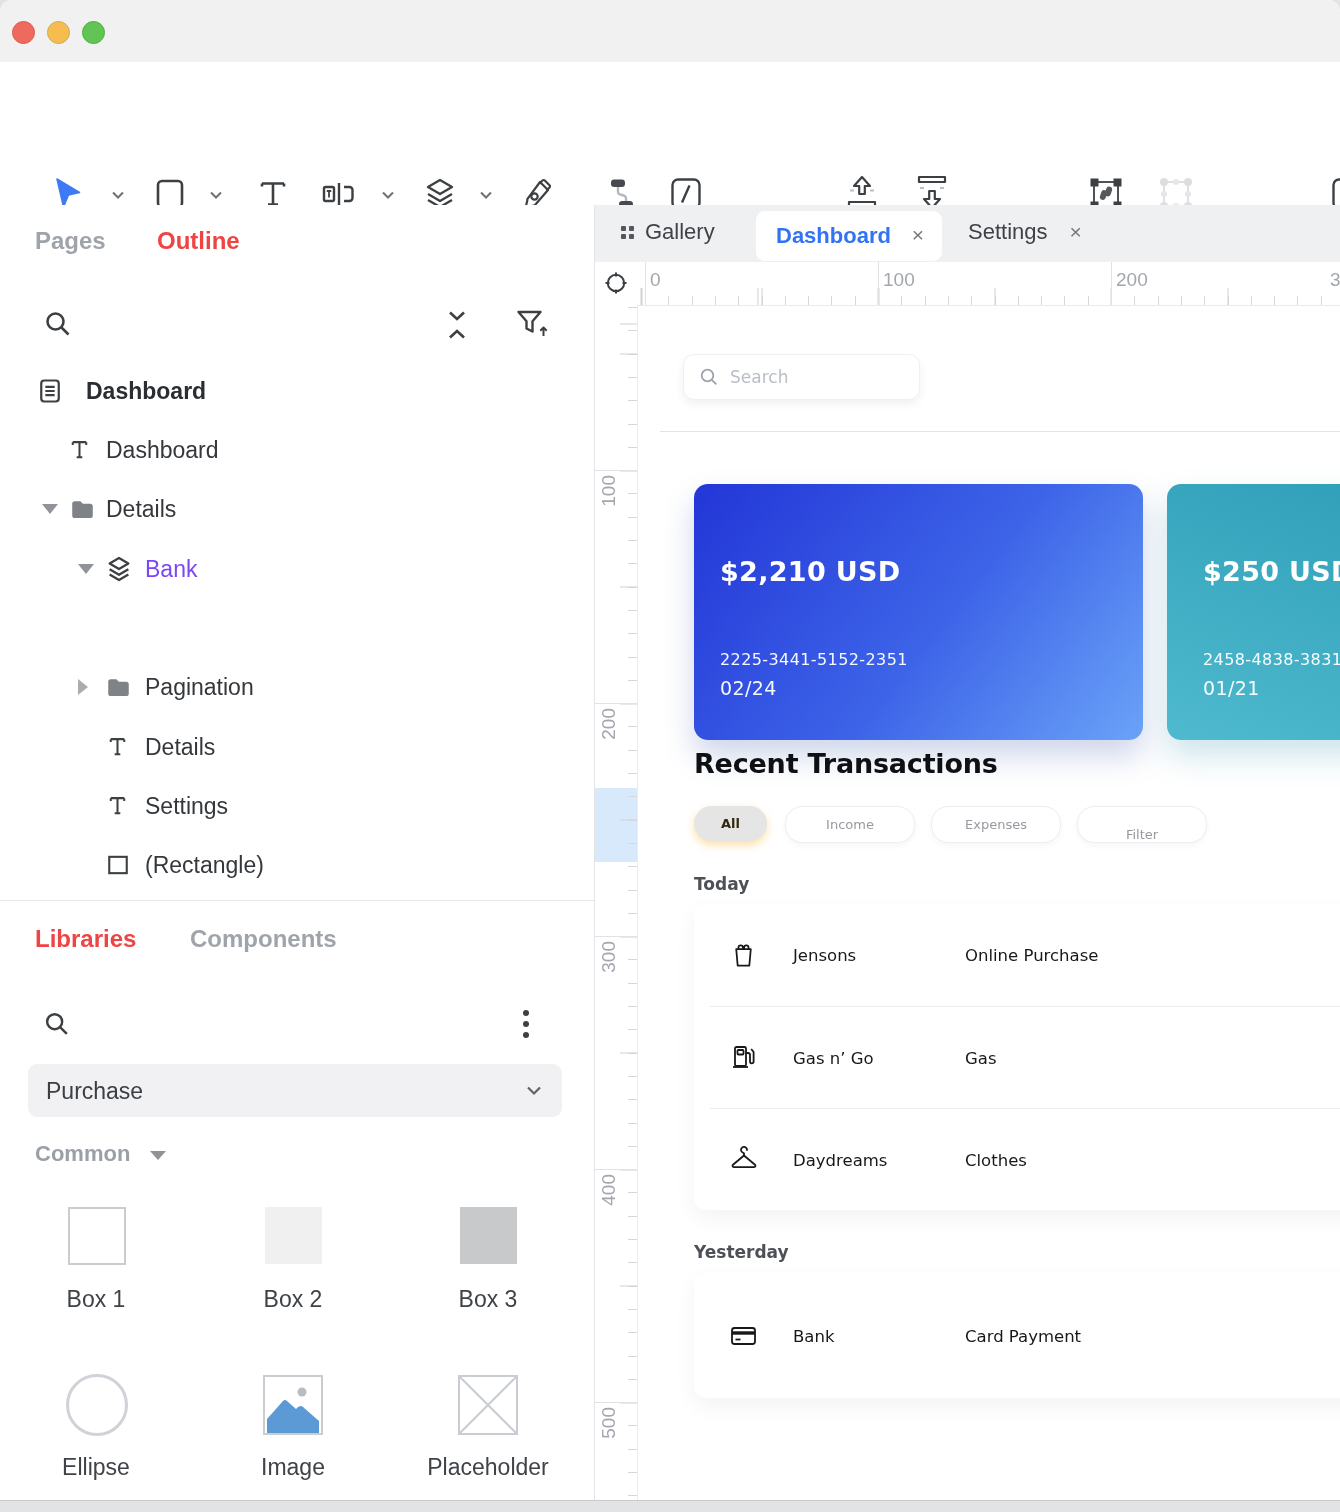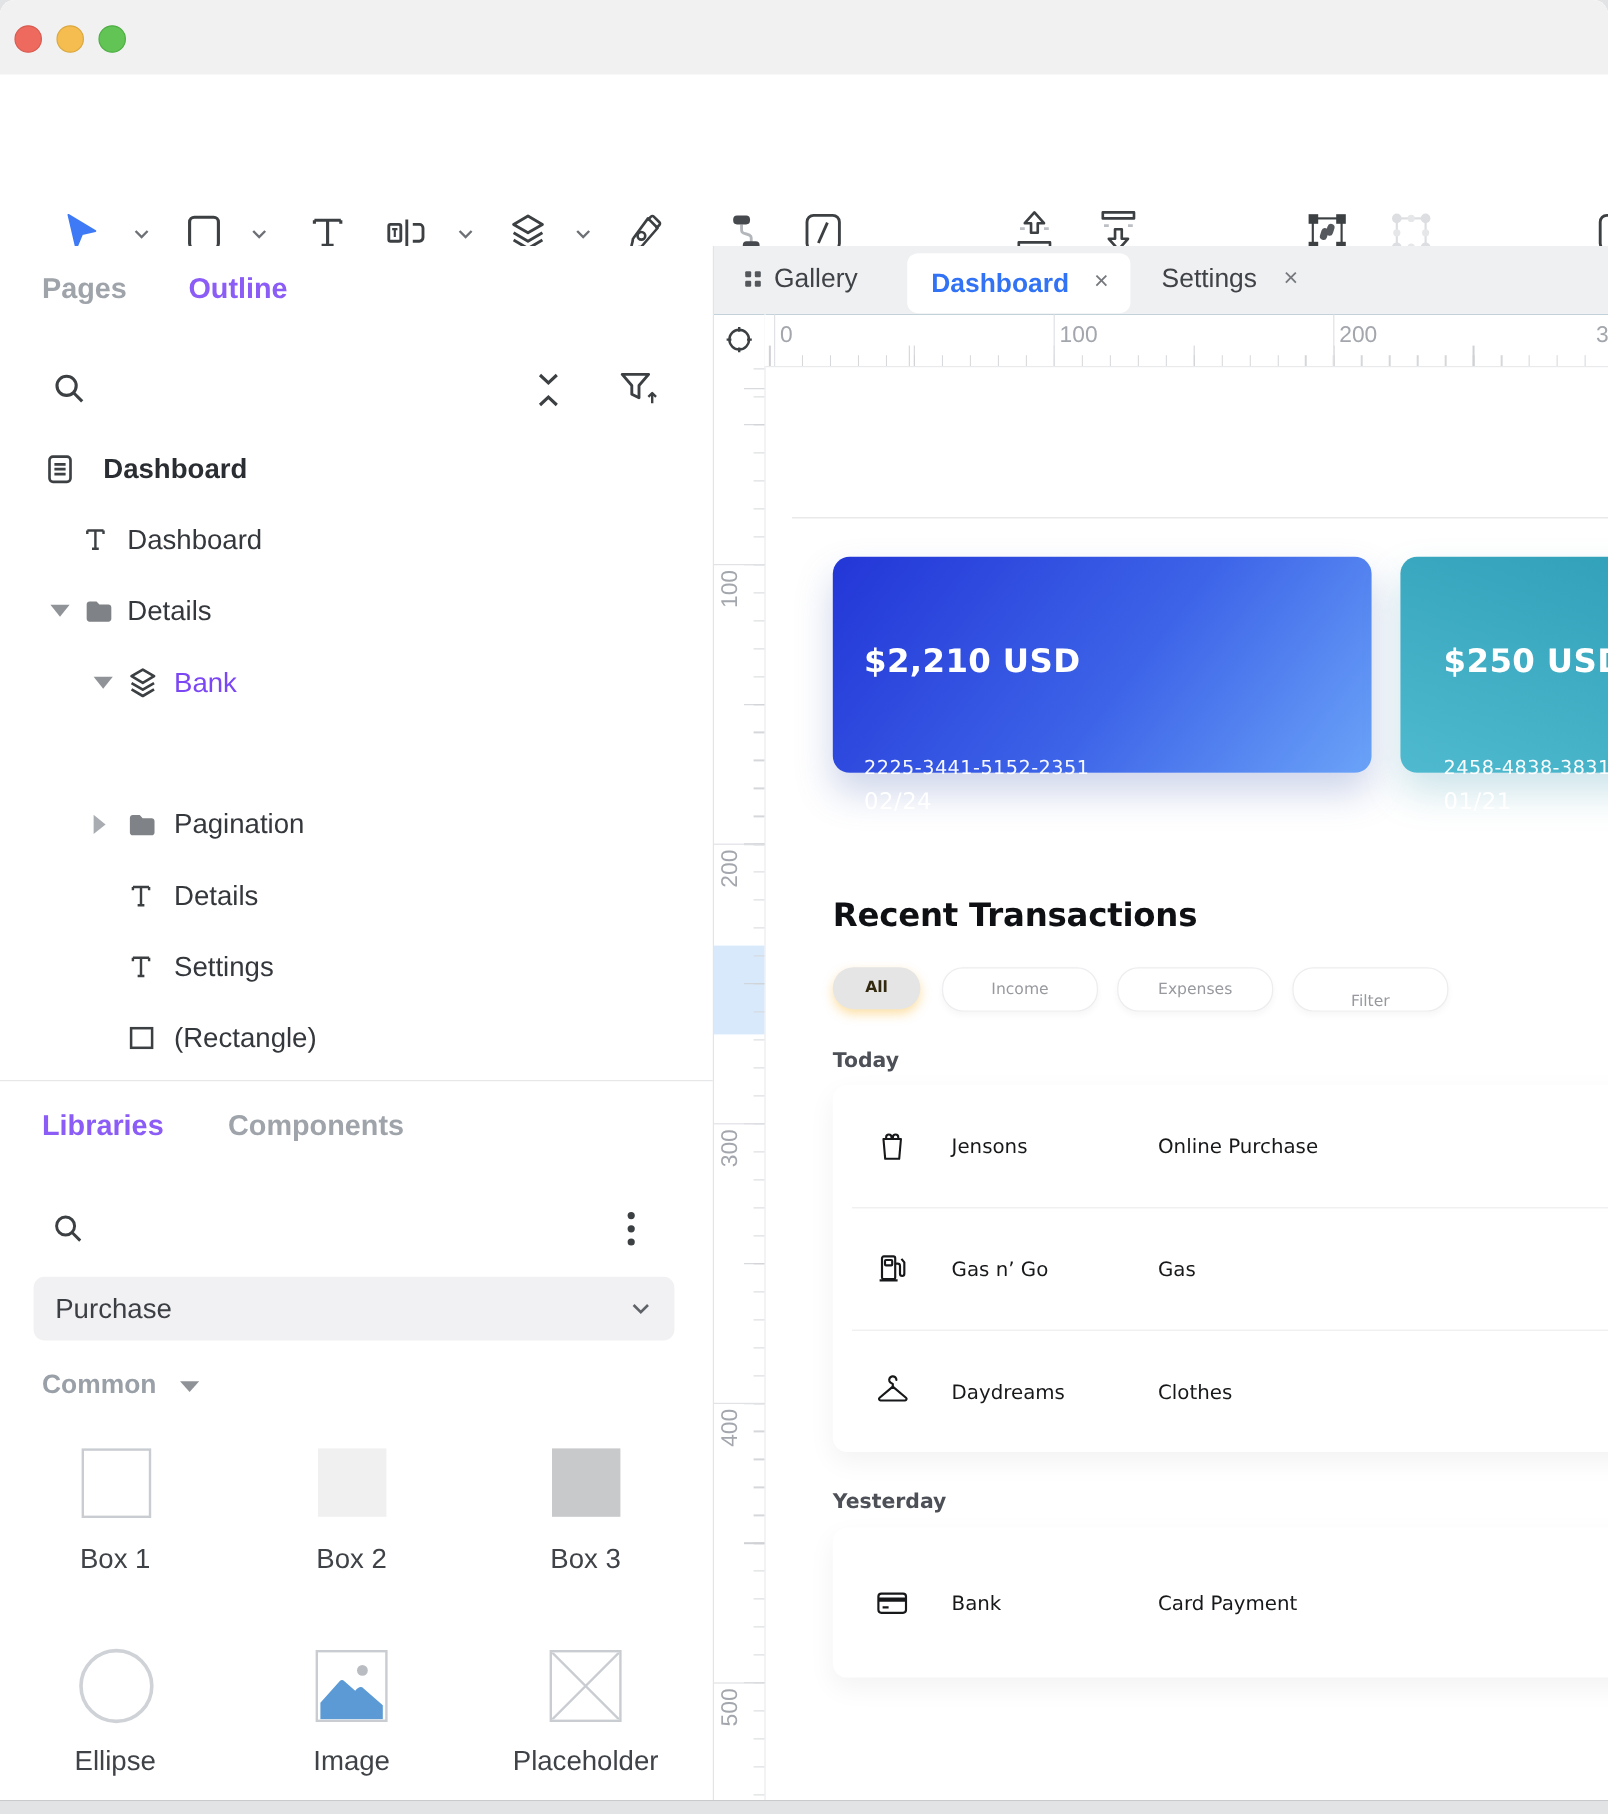--- a/index.html
+++ b/index.html
@@ -16,21 +16,21 @@
   .toolbar{position:absolute;left:0;top:62px;right:0;height:143px;background:#fff;}
   .tool{position:absolute;top:108px;width:44px;height:48px;display:flex;align-items:center;justify-content:center;}
   .tchev{position:absolute;top:126px;width:16px;height:14px;}
   svg{display:block;}
   
   .lpanel{position:absolute;left:0;top:205px;width:594px;bottom:0;background:#fff;}
   .pdivider-v{position:absolute;left:594px;top:205px;bottom:0;width:1px;background:#e3e4e7;}
   .pdivider-h{position:absolute;left:0;top:900px;width:594px;height:1px;background:#e6e7e9;}
   .ptab{font-size:24px;position:absolute;cursor:default;}
   .ptab.inactive{color:#9fa4ab;font-weight:600;}
-  .ptab.active{color:#8b5cf6;font-weight:700;}
+  .ptab.active{color:#ef4444;font-weight:700;}
   .trow{position:absolute;left:0;width:594px;height:59px;}
   .trow .chev,.trow .ticon,.trow .tlabel{position:absolute;top:50%;transform:translateY(-50%);}
   .tlabel{font-size:23px;color:#34373b;white-space:nowrap;}
   .trow.bold .tlabel{font-weight:700;color:#2a2d31;}
   .trow.purple .tlabel{color:#7b46f3;}
   .chev-d{width:0;height:0;border-left:8px solid transparent;border-right:8px solid transparent;border-top:10px solid #909499;}
   .chev-r{width:0;height:0;border-top:8px solid transparent;border-bottom:8px solid transparent;border-left:10px solid #a9adb2;}
   .libsel{position:absolute;left:28px;top:1064px;width:534px;height:53px;background:#f1f1f3;border-radius:9px;}
   .libsel .val{position:absolute;left:18px;top:50%;transform:translateY(-50%);font-size:23px;color:#3b3e43;}
   .gridlab{position:absolute;font-size:23px;color:#3f4348;text-align:center;width:200px;}
@@ -51,21 +51,21 @@
   .vminor{position:absolute;top:0;bottom:0;right:0;width:9px;background:repeating-linear-gradient(to bottom,#d5d7da 0 1px,transparent 1px 23.3px);background-position-y:2px;}
   .vmed{position:absolute;top:0;bottom:0;right:0;width:17px;background:repeating-linear-gradient(to bottom,#cfd1d5 0 1px,transparent 1px 116.5px);background-position-y:48.5px;}
   .vmajor{position:absolute;left:0;right:0;height:1px;background:#e0e2e5;}
   .vlab{position:absolute;left:3px;font-size:19px;color:#a3a7ad;writing-mode:vertical-rl;transform:rotate(180deg);}
   .vselband{position:absolute;left:0;right:0;top:483px;height:74px;background:#d8e9fc;}
   
   .dfont{font-family:"DejaVu Sans",sans-serif;}
   .searchbox{position:absolute;left:683px;top:354px;width:235px;height:44px;background:#fff;border:1px solid #f0f0f2;border-radius:11px;box-shadow:0 4px 10px rgba(0,0,0,.06);}
   .searchbox .ph{position:absolute;left:46px;top:50%;transform:translateY(-50%);font-size:17px;color:#b9bdc5;}
   .ddiv{position:absolute;left:660px;top:431px;right:0;height:1px;background:#e4e4e6;}
-  .card{position:absolute;top:464px;height:180px;border-radius:14px;color:#fff;}
+  .card{position:absolute;top:484px;height:256px;border-radius:14px;color:#fff;}
   .card .amt{position:absolute;left:26px;top:72px;font-size:27px;font-weight:700;letter-spacing:.3px;}
   .card .num{position:absolute;left:26px;top:166px;font-size:16px;letter-spacing:.4px;color:rgba(255,255,255,.96);white-space:nowrap;}
   .card .exp{position:absolute;left:26px;top:193px;font-size:19px;letter-spacing:.4px;color:rgba(255,255,255,.96);}
   .card.blue{left:694px;width:449px;background:linear-gradient(128deg,#2336d7 0%,#3d64e8 55%,#6ba3f8 100%);box-shadow:0 16px 30px rgba(95,120,190,.30);}
   .card.teal{left:1167px;width:280px;background:linear-gradient(200deg,#2d9db6 0%,#4fbacf 100%);box-shadow:0 16px 30px rgba(60,150,175,.25);}
   .card.teal .amt,.card.teal .num,.card.teal .exp{left:36px;}
   .sectitle{position:absolute;left:694px;top:748px;font-size:27px;font-weight:800;color:#0e1013;letter-spacing:-.2px;}
   .pill{position:absolute;top:806px;height:35px;border-radius:17.5px;display:flex;align-items:center;justify-content:center;font-size:13px;}
   .pill.on{background:#e5e5e5;color:#33290f;font-weight:700;box-shadow:0 4px 9px rgba(245,167,2,.35);}
   .pill.off{background:#fff;border:1px solid #ededf0;color:#97999e;box-shadow:0 3px 6px rgba(0,0,0,.04);}
@@ -445,20 +445,29 @@
     <div class="vmajor" style="top:631px;"></div>
     <div class="vmajor" style="top:864px;"></div>
     <div class="vmajor" style="top:1097px;"></div>
     <span class="vlab" style="top:170px;">100</span>
     <span class="vlab" style="top:403px;">200</span>
     <span class="vlab" style="top:636px;">300</span>
     <span class="vlab" style="top:869px;">400</span>
     <span class="vlab" style="top:1102px;">500</span>
   </div>
 
+  <div class="searchbox dfont">
+    <span class="abs" style="left:14px;top:11px;">
+        <svg width="22" height="22" viewBox="0 0 22 22" fill="none" stroke="#9aa2ad" stroke-width="1.8">
+          <circle cx="9.5" cy="9.5" r="5.8"></circle>
+          <path d="M13.8 13.8l4.5 4.5"></path>
+        </svg>
+      </span>
+    <span class="ph">Search</span>
+  </div>
   <div class="ddiv"></div>
 
   <div class="card blue dfont">
     <div class="amt">$2,210 USD</div>
     <div class="num">2225-3441-5152-2351</div>
     <div class="exp">02/24</div>
   </div>
   <div class="card teal dfont">
     <div class="amt">$250 USD</div>
     <div class="num">2458-4838-3831-</div>

